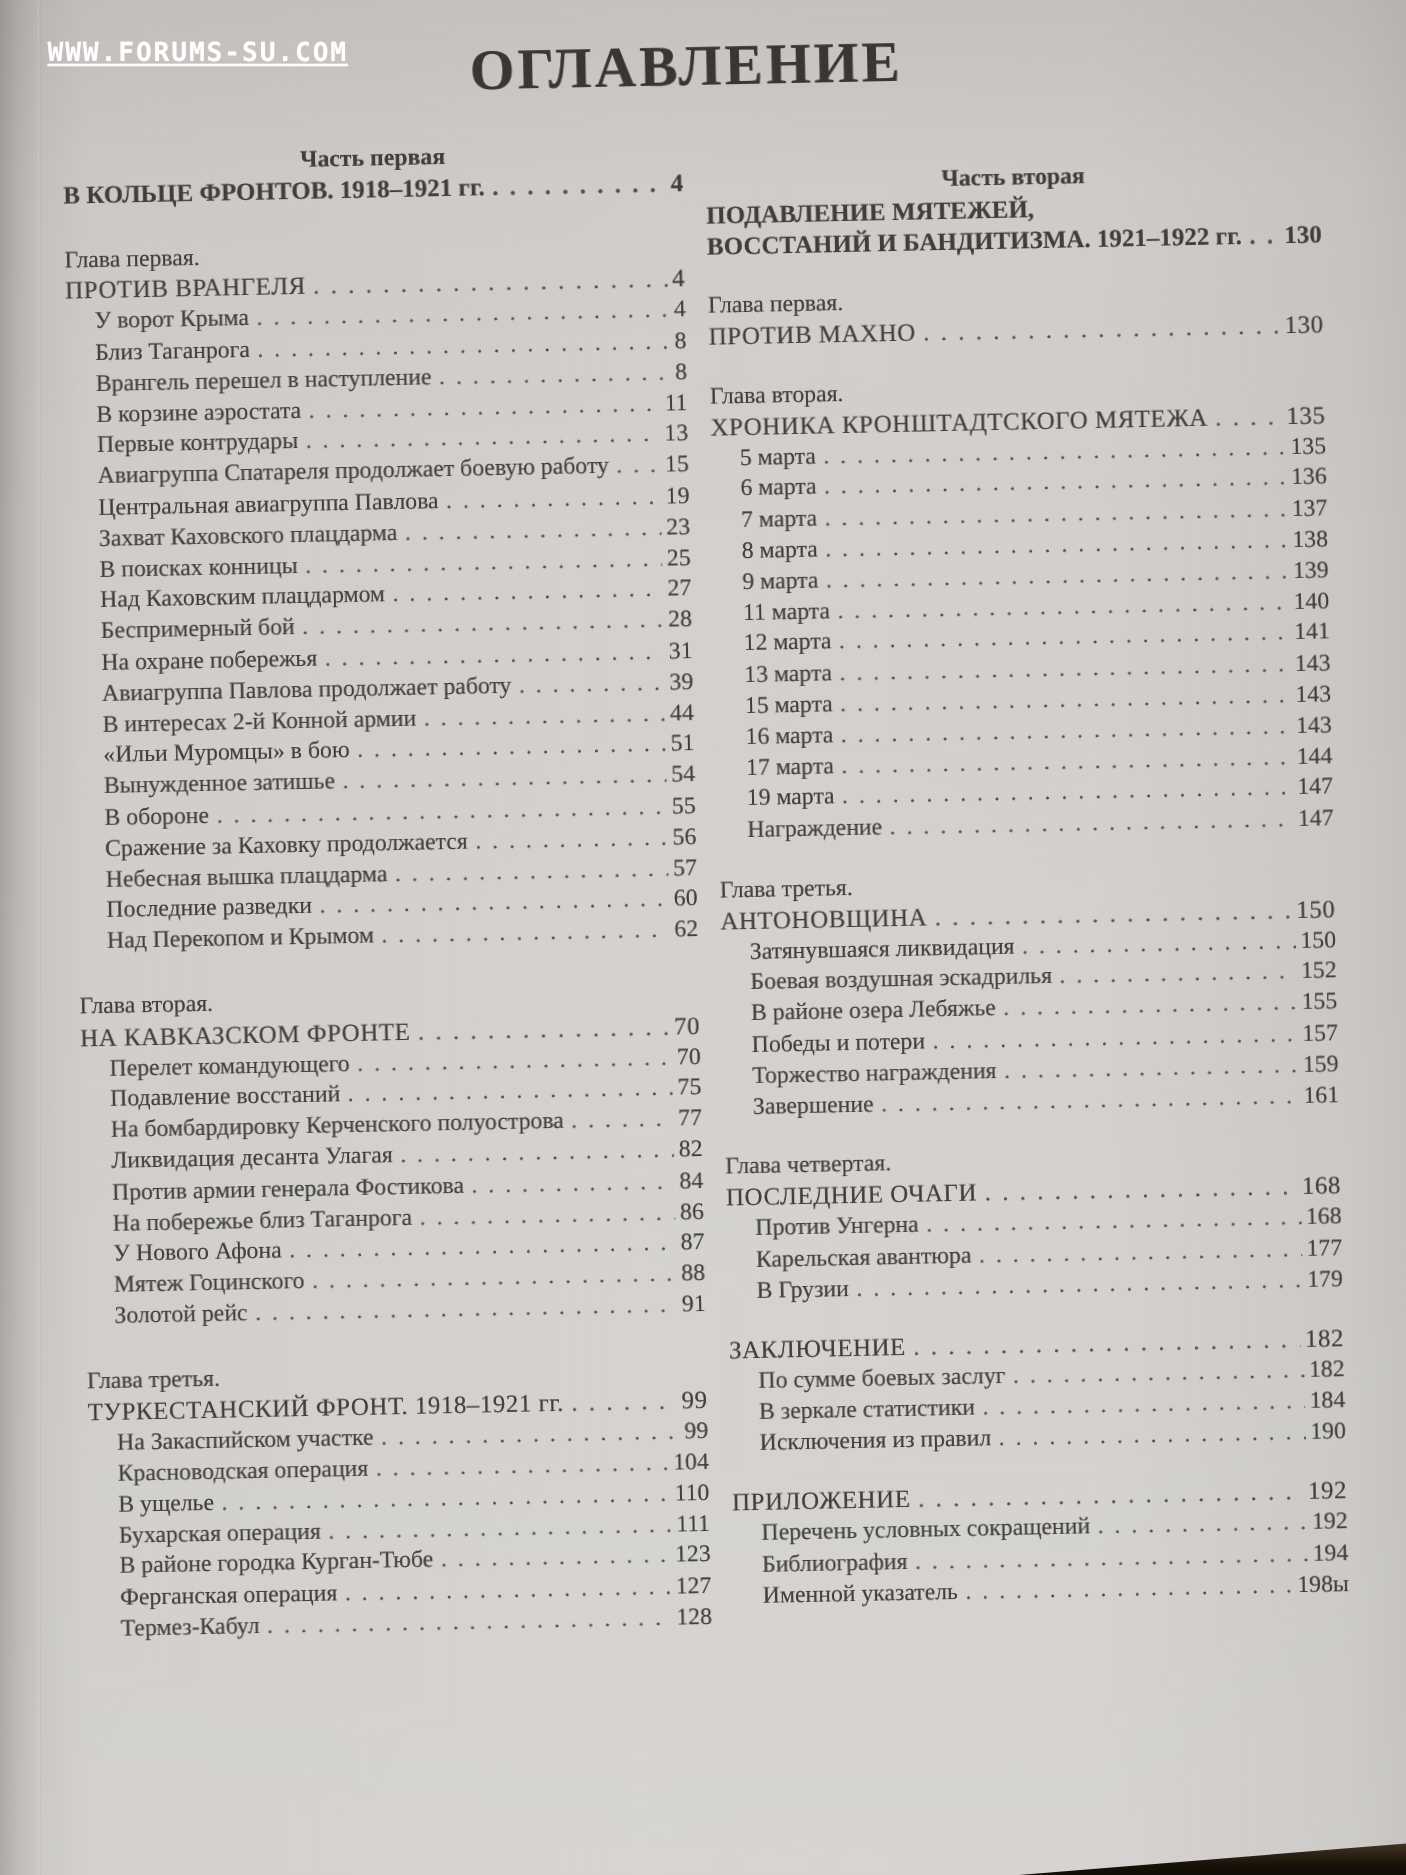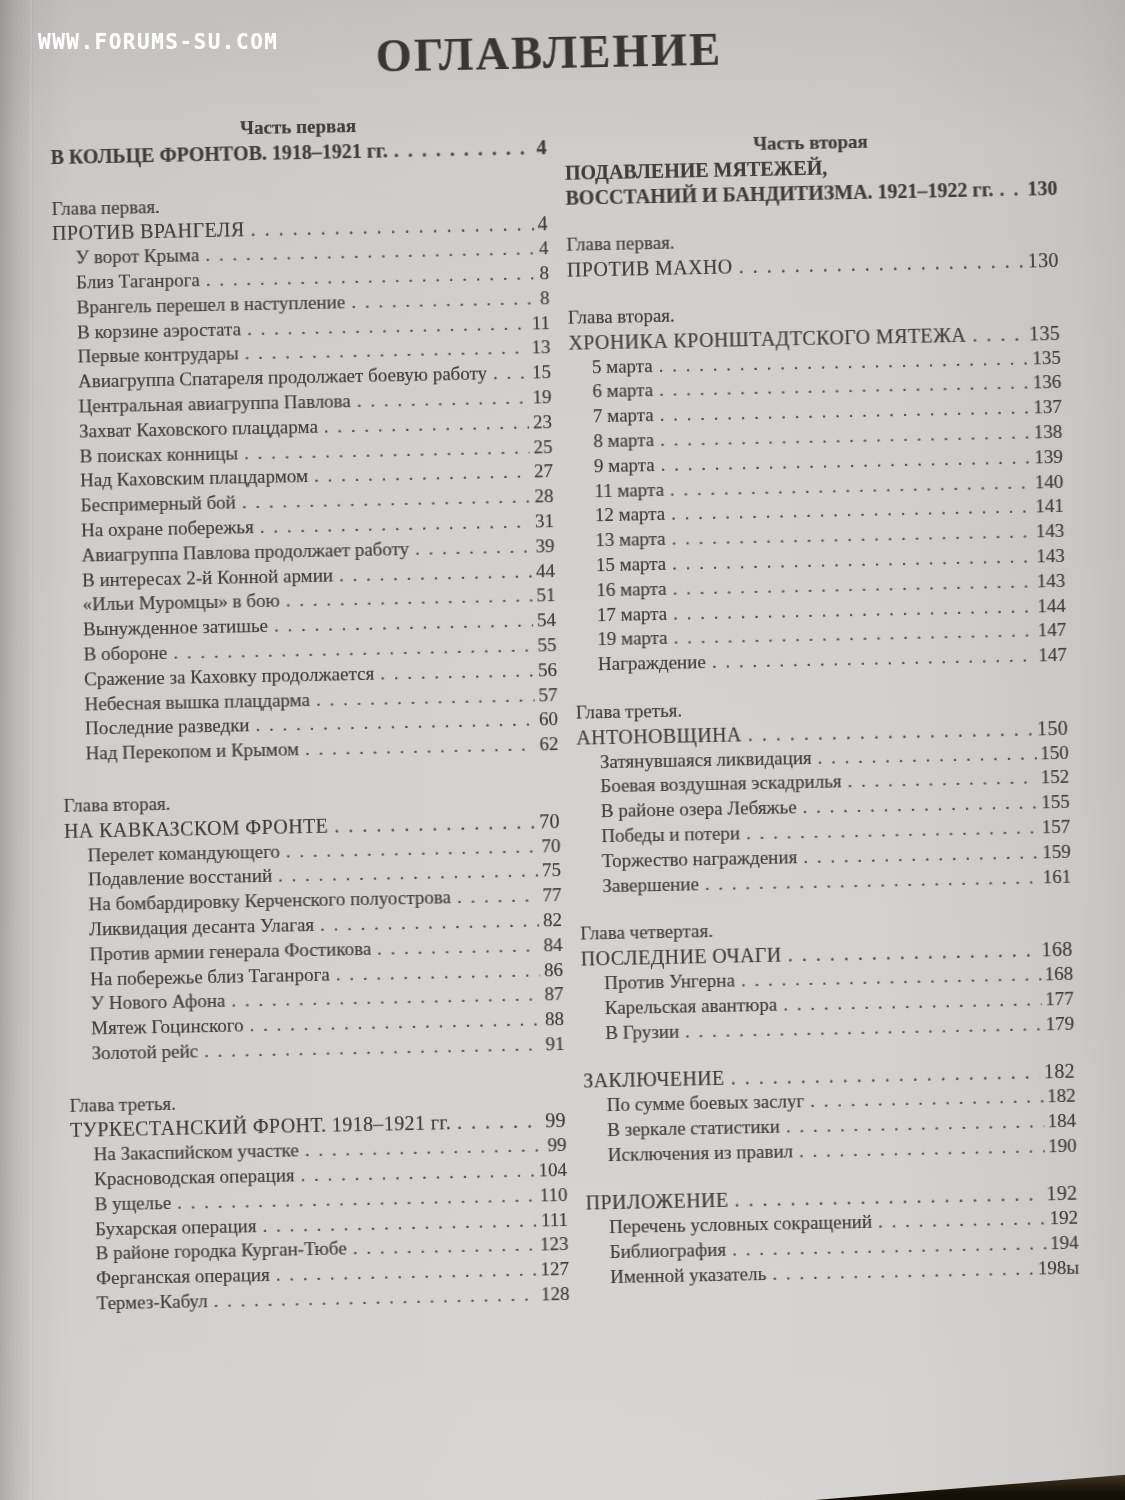--- a/index.html
+++ b/index.html
@@ -15,20 +15,21 @@
   .table-corner{
     position:absolute;left:815px;top:1466px;width:310px;height:34px;
     clip-path:polygon(0 100%,100% 26%,100% 100%);
     background:linear-gradient(180deg,#6b5a40 0%,#3a2d1d 35%,#191209 75%,#120c06 100%);
   }
   .watermark{
     position:absolute;left:38px;top:30px;
     font-family:"DejaVu Sans Mono",monospace;font-weight:bold;font-size:21px;
     letter-spacing:1.5px;color:#ffffff;text-shadow:0 0 1px rgba(255,230,230,0.6);
     white-space:nowrap;
+    text-decoration:underline;
   }
   .sheet{position:absolute;left:0;top:0;width:1125px;height:1500px;
     transform:rotate(-1.15deg);transform-origin:560px 720px;
     color:#403e3b;filter:blur(0.25px);}
   .page-title{
     position:absolute;left:0;top:26px;width:1125px;text-align:center;
     font-size:46px;font-weight:700;letter-spacing:2.5px;color:#393734;
   }
   .col{position:absolute;}
   .col-left{left:62px;top:110px;width:496px;}

